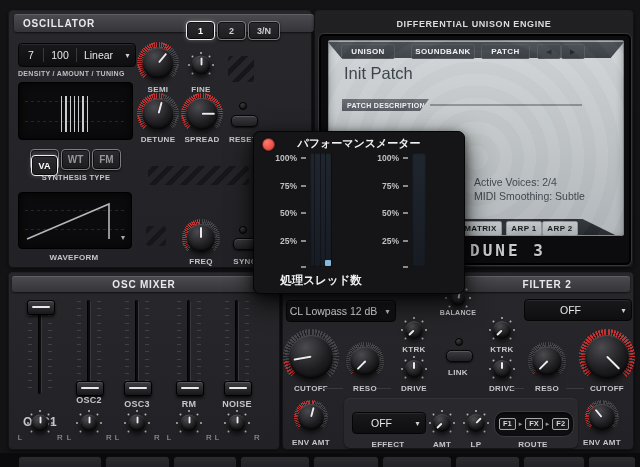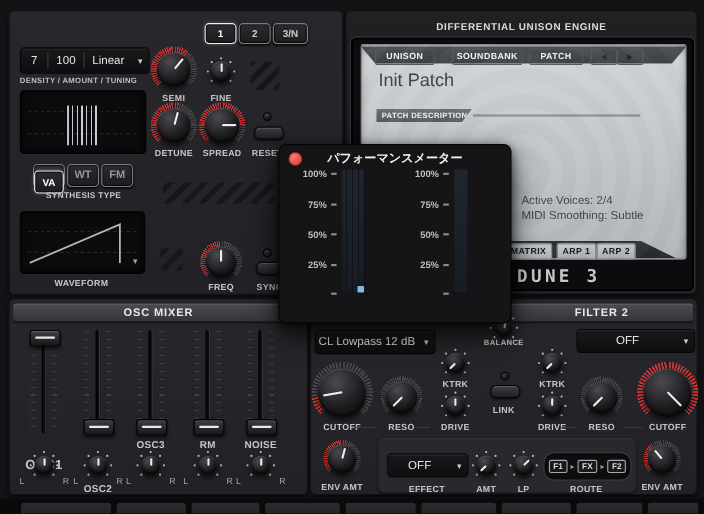--- a/index.html
+++ b/index.html
@@ -79,20 +79,23 @@
         padding:1px 3px;line-height:8px;background:#1a1a1d;}
   .rsep{color:#9a9a9e;font-size:7px;}
   svg{display:block;}
 </style>
 </head>
 <body>
 
 <div id="app">
 
   <div class="panel" style="left:8px;top:10px;width:304px;height:258px;">
+    <div class="hdr left" style="left:6px;top:4px;width:291px;height:18px;">
+      <span>OSCILLATOR</span>
+    </div>
     <div class="chip sel" style="left:178px;top:11px;width:27px;height:17px;">
       <span>1</span>
       </div>
     <div class="chip" style="left:209px;top:11px;width:27px;height:17px;">
       <span>2</span>
       </div>
     <div class="chip" style="left:240px;top:11px;width:30px;height:17px;">
       <span>3/N</span>
       </div>
 
@@ -246,21 +249,21 @@
           <div class="kptr"></div>
         </div>
     </div>
     <div class="lbl dim" style="left:6px;top:161px;width:12px;">L</div>
     <div class="lbl dim" style="left:46px;top:161px;width:12px;">R</div>
 
     <div class="ftick" style="left:69px;top:29px;height:92px;"></div>
     <div class="ftick" style="left:89px;top:29px;height:92px;"></div>
     <div class="ftrack" style="left:79px;top:28px;height:94px;"></div>
     <div class="fhandle" style="left:68px;top:109px;"></div>
-    <div class="lbl" style="left:56px;top:123px;width:50px;font-size:9px;margin-top:44px;">OSC2</div>
+    <div class="lbl" style="left:56px;top:123px;width:50px;font-size:9px;">OSC2</div>
     <div class="kwrap" style="left:68px;top:138px;--ring:26px;--d:17px;--angle:0deg;">
       <div class="kdots"></div>
       <div class="knob">
           <div class="kptr"></div>
         </div>
     </div>
     <div class="lbl dim" style="left:55px;top:161px;width:12px;">L</div>
     <div class="lbl dim" style="left:95px;top:161px;width:12px;">R</div>
 
     <div class="ftick" style="left:117px;top:29px;height:92px;"></div>
@@ -469,15 +472,16 @@
     <div class="sclbl" style="left:117px;top:49px;">75%</div>
     <div class="sclbl" style="left:117px;top:76px;">50%</div>
     <div class="sclbl" style="left:117px;top:104px;">25%</div>
     <div class="tick" style="left:149px;top:25px;"></div>
     <div class="tick" style="left:149px;top:53px;"></div>
     <div class="tick" style="left:149px;top:80px;"></div>
     <div class="tick" style="left:149px;top:108px;"></div>
     <div class="tick" style="left:149px;top:134px;"></div>
     <div class="mcol" style="left:158px;top:21px;width:14px;height:114px;"></div>
 
+    <div class="abs jp" style="left:9px;top:141px;width:116px;text-align:center;font-size:11.5px;font-weight:bold;color:#eef0f2;">処理スレッド数</div>
   </div>
 
 </div>
 
 </body></html>

